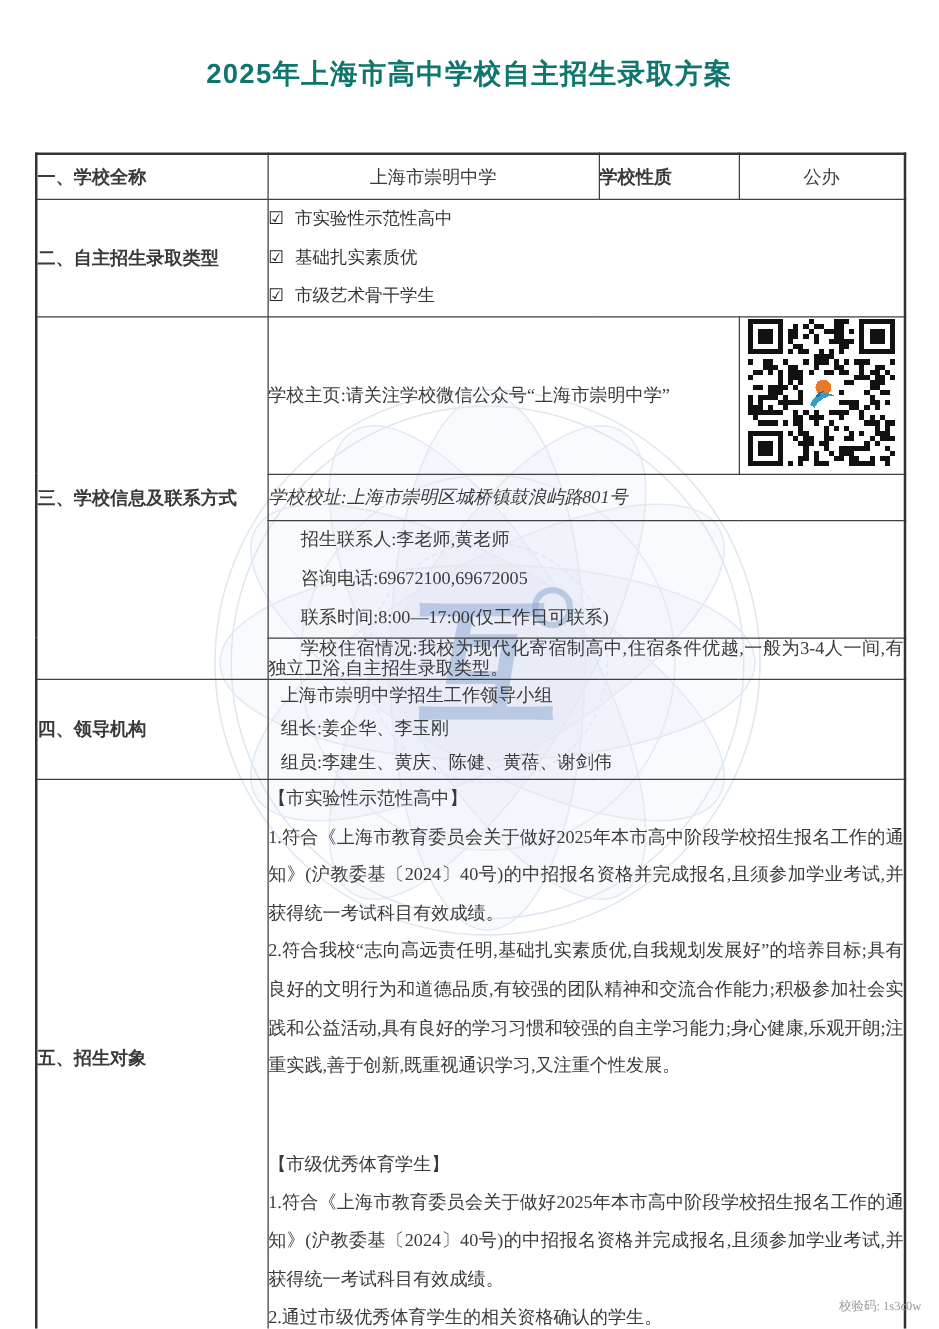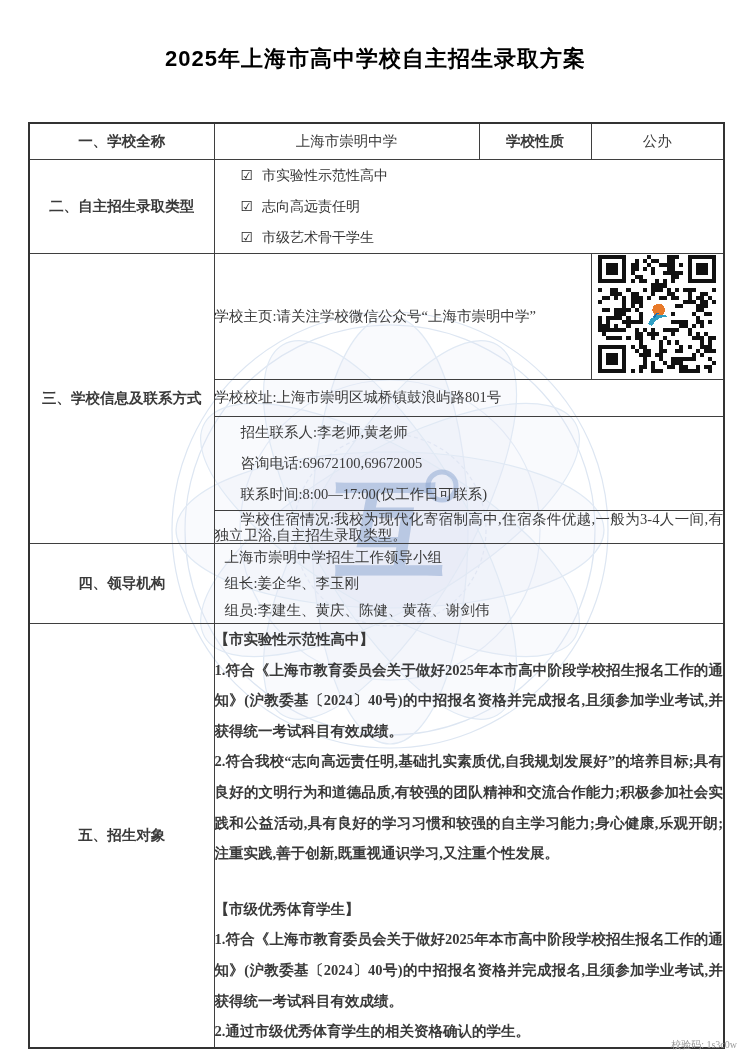--- a/index.html
+++ b/index.html
@@ -4,46 +4,46 @@
 <style>
   html,body{margin:0;padding:0;background:#ffffff;}
   .page{position:relative;width:751px;height:1063px;background:#ffffff;overflow:hidden;
         font-family:"Liberation Serif", serif;}
   
   .watermark{position:absolute;left:150px;top:290px;width:480px;height:480px;pointer-events:none;}
   .wm-glyph{font-family:"Liberation Serif", serif;font-weight:700;}
   
   .title{position:absolute;top:44px;left:0;width:100%;margin:0;text-align:center;
          font-family:"Liberation Sans", sans-serif;font-weight:700;font-size:22px;
-         letter-spacing:1px;color:#000000;}
+         letter-spacing:1px;color:#0f766e;}
   
   table.form{position:absolute;left:28px;top:122px;width:695px;border-collapse:collapse;
              table-layout:fixed;background:transparent;}
   table.form td{border:1px solid #3f3f3f;padding:0;vertical-align:middle;
                 font-size:14.5px;color:#3a3a3a;}
   table.form{border:2px solid #333;}
   td.lab{font-family:"Liberation Sans", sans-serif;font-weight:700;font-size:14px;
-         text-align:center;color:#101010;}
+         color:#101010;}
   td.center{text-align:center;}
-  td.pad{padding:0 10px;}
+  td.pad{padding:0 10px;font-style:italic;}
   .opts{padding-left:38px;}
-  .opt{line-height:30px;font-size:14px;color:#333;padding-left:26px;}
+  .opt{line-height:30px;font-size:14px;color:#333;}
   .cb{display:inline-block;margin-right:9px;font-family:"DejaVu Sans", sans-serif;
       font-size:14px;color:#222;}
   .homepage{padding-left:12px;}
   .qrcell{text-align:center;vertical-align:middle;}
   .qrbox{display:inline-block;width:118px;height:118px;}
   .contact3 p{margin:0;line-height:31px;padding-left:26px;}
   .dorm{line-height:16px;padding:1px 6px 0 6px;}
   .dorm p{margin:0;text-indent:1.8em;text-align:justify;}
   .leaders p{margin:0;line-height:26.5px;padding-left:10px;}
   td.top{vertical-align:top;}
   .targets{padding:8px 12px 0 12px;}
-  .targets p{margin:0;line-height:30.6px;text-align:justify;font-weight:bold;}
-  .targets p.gap{margin-top:25px;}
+  .targets p{margin:0;line-height:30.6px;text-align:justify;}
+  .targets p.gap{margin-top:48px;}
   
   .foot-left{position:absolute;left:30px;top:1034px;font-size:12.5px;color:#2e2e2e;
              font-family:"Liberation Serif", serif;}
   .foot-right{position:absolute;right:14px;top:1038px;font-size:10px;color:#9a9a9a;
               font-family:"Liberation Serif", serif;}
 </style>
 </head>
 <body>
 
 <div class="page">
@@ -87,21 +87,21 @@
         <td class="center">公办</td>
       </tr>
 
       <tr style="height:94px">
         <td class="lab">二、自主招生录取类型</td>
         <td class="opts" colspan="3">
           <div class="opt">
             <span class="cb">☑</span><span>市实验性示范性高中</span>
           </div>
           <div class="opt">
-            <span class="cb">☑</span><span>志向高远责任明</span>
+            <span class="cb">☑</span><span>基础扎实素质优</span>
           </div>
           <div class="opt">
             <span class="cb">☑</span><span>市级艺术骨干学生</span>
           </div>
         </td>
       </tr>
 
       <tr style="height:126px">
         <td class="lab" rowspan="4">三、学校信息及联系方式</td>
         <td class="homepage" colspan="2">学校主页:请关注学校微信公众号“上海市崇明中学”</td>

